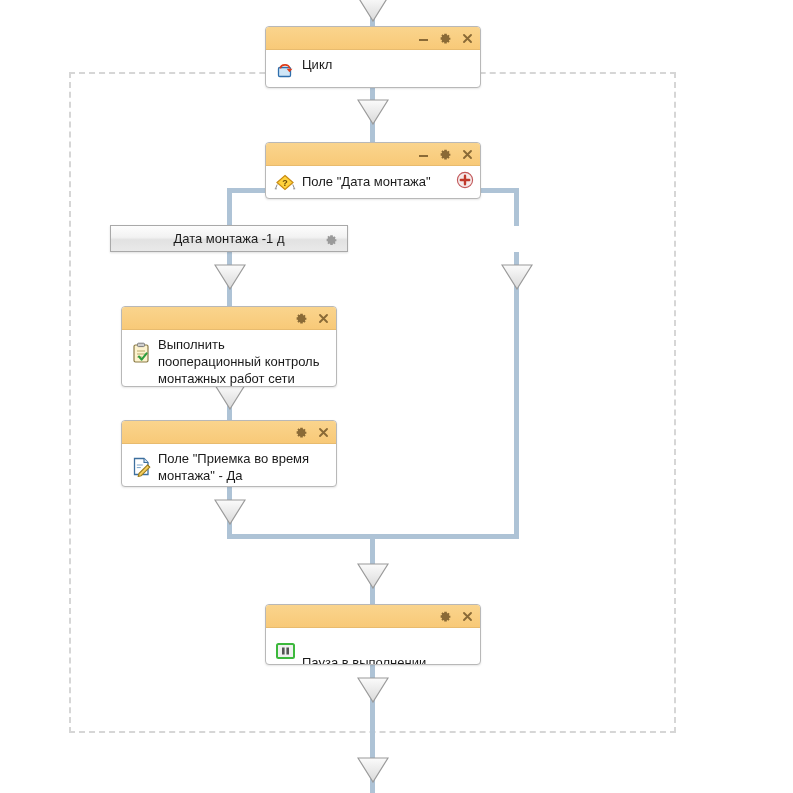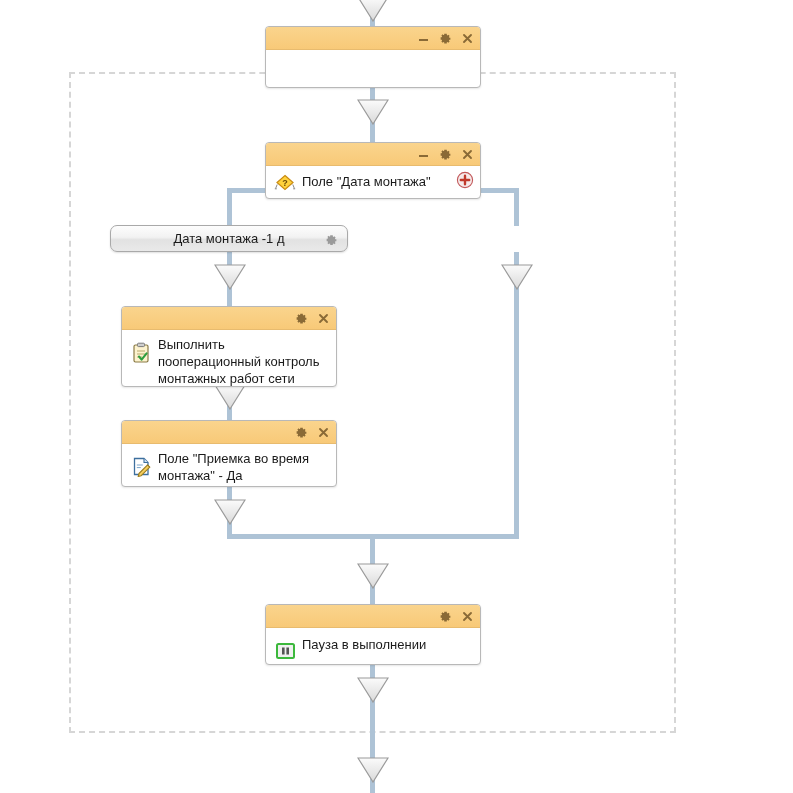--- a/index.html
+++ b/index.html
@@ -106,21 +106,21 @@
     width: 18px; height: 18px;
     cursor: pointer;
   }
 
   
   .branch-btn {
     position: absolute;
     box-sizing: border-box;
     height: 27px;
     border: 1px solid #a9a9a9;
-    border-radius: 7px;
+    border-radius: 0;
     background: linear-gradient(to bottom, #fdfdfd 0%, #f2f2f2 45%, #e2e2e2 55%, #e9e9e9 100%);
     box-shadow: 0 1px 2px rgba(0,0,0,0.13);
     display: flex;
     align-items: center;
     justify-content: center;
     cursor: pointer;
   }
   .branch-label {
     font-size: 13px;
     color: #1a1a1a;
@@ -282,20 +282,30 @@
         <svg width="13" height="13" viewBox="0 0 16 16">
           <path fill="#8a6a36" d="M8 5.2A2.8 2.8 0 1 0 8 10.8 2.8 2.8 0 0 0 8 5.2zm0 4.3a1.5 1.5 0 1 1 0-3 1.5 1.5 0 0 1 0 3z"></path>
           <path fill="#8a6a36" d="M14 7h-1.3a4.8 4.8 0 0 0-.5-1.2l.9-.9-1.4-1.4-.9.9A4.8 4.8 0 0 0 9.6 3.3V2H6.4v1.3a4.8 4.8 0 0 0-1.2.5l-.9-.9-1.4 1.4.9.9A4.8 4.8 0 0 0 3.3 6.4H2v3.2h1.3c.1.4.3.8.5 1.2l-.9.9 1.4 1.4.9-.9c.4.2.8.4 1.2.5V14h3.2v-1.3c.4-.1.8-.3 1.2-.5l.9.9 1.4-1.4-.9-.9c.2-.4.4-.8.5-1.2H14z"></path>
         </svg>
       </span>
       <span class="hdr-btn">
         <svg width="13" height="13" viewBox="0 0 13 13">
           <path d="M3 3 L10 10 M10 3 L3 10" stroke="#8a6a36" stroke-width="1.9" stroke-linecap="round"></path>
         </svg>
       </span>
+    </div>
+    <div class="node-body">
+      <span class="node-icon">
+        <svg width="21" height="21" viewBox="0 0 21 21">
+          <rect x="3.5" y="7.5" width="12" height="9" rx="1.2" fill="#cfe6f7" stroke="#2f6fad" stroke-width="1.3"></rect>
+          <path d="M5.5 8.5 C5.5 3.8 14.5 3.6 14.5 8.2" fill="none" stroke="#e03c18" stroke-width="1.7"></path>
+          <polygon points="11.6,8.8 17.4,8.8 14.5,12.3" fill="#e03c18"></polygon>
+        </svg>
+      </span>
+      <span class="node-text">Цикл</span>
     </div>
   </div>
 
   <div class="node" style="left:265px; top:142px; width:216px; height:57px;">
     <div class="node-header">
       <span class="hdr-btn">
         <svg width="13" height="13" viewBox="0 0 13 13">
             <rect x="2" y="7" width="9" height="2" fill="#8a6a36"></rect>
           </svg>
       </span>
@@ -414,17 +424,17 @@
       </span>
     </div>
     <div class="node-body">
       <span class="node-icon" style="margin-top:6px;">
         <svg width="19" height="16" viewBox="0 0 19 16">
           <rect x="1" y="1" width="17" height="14" rx="1.5" fill="#f0f0f0" stroke="#3cb83c" stroke-width="2"></rect>
           <rect x="6" y="4.5" width="2.6" height="7" fill="#555555"></rect>
           <rect x="10.4" y="4.5" width="2.6" height="7" fill="#555555"></rect>
         </svg>
       </span>
-      <span class="node-text" style="margin-top:2px;">Пауза в выполнении</span>
+      <span class="node-text" style="margin-top:20px;">Пауза в выполнении</span>
     </div>
   </div>
 
 </div>
 
 </body></html>

